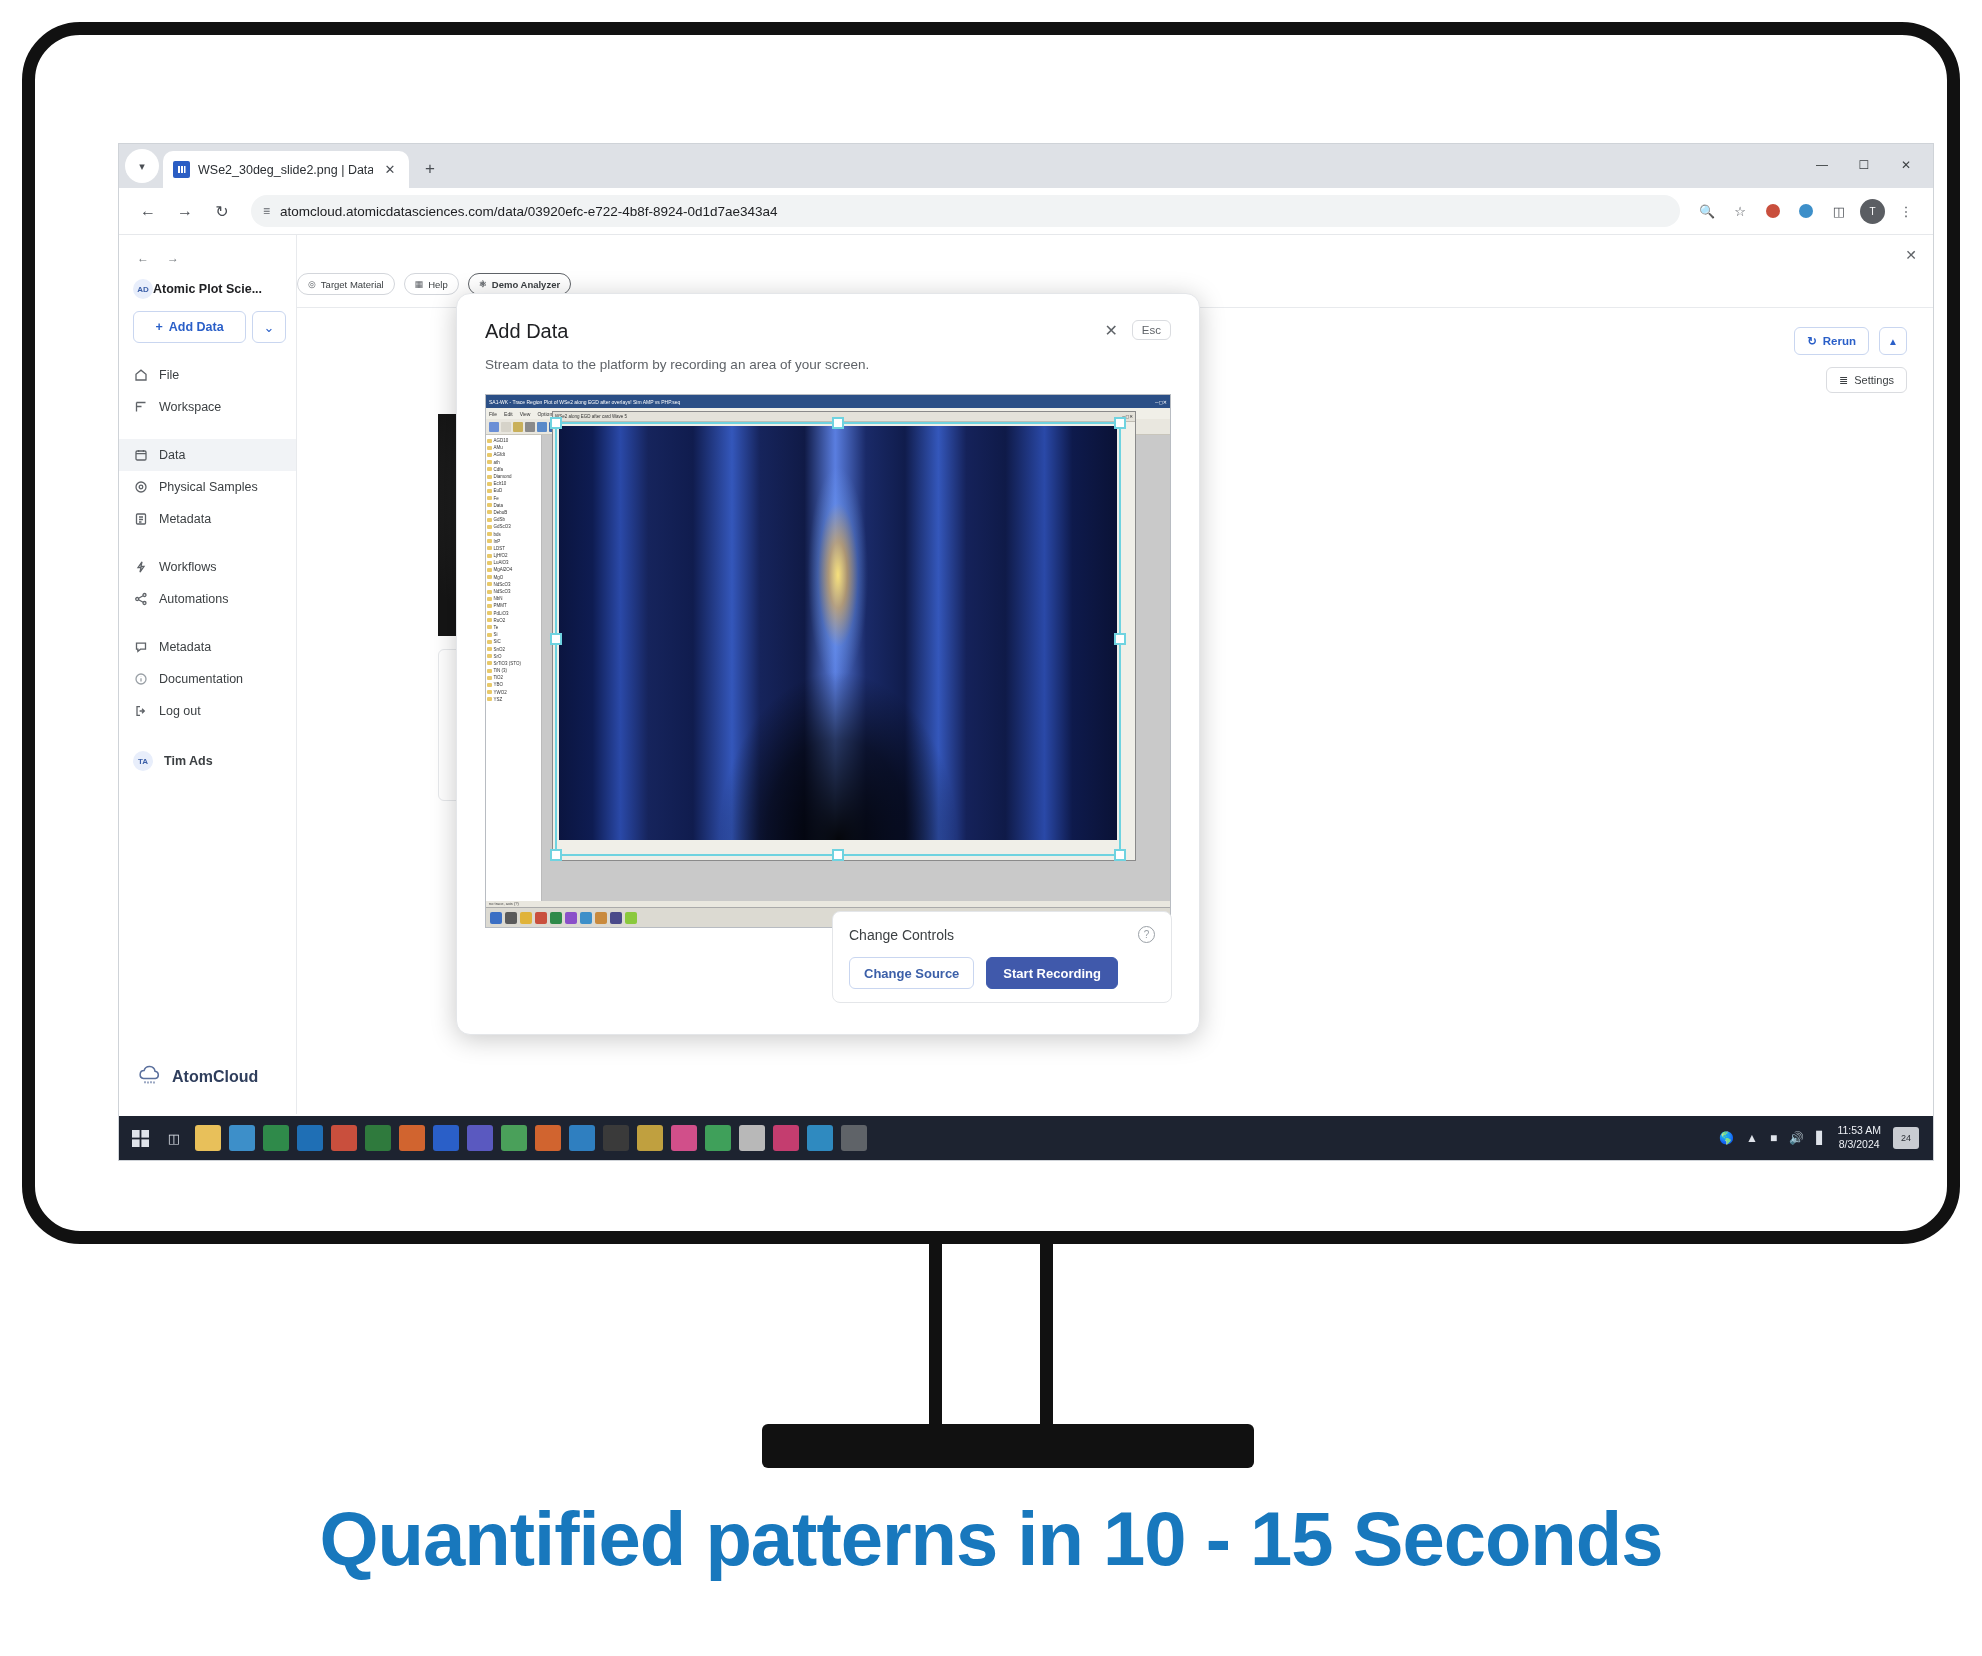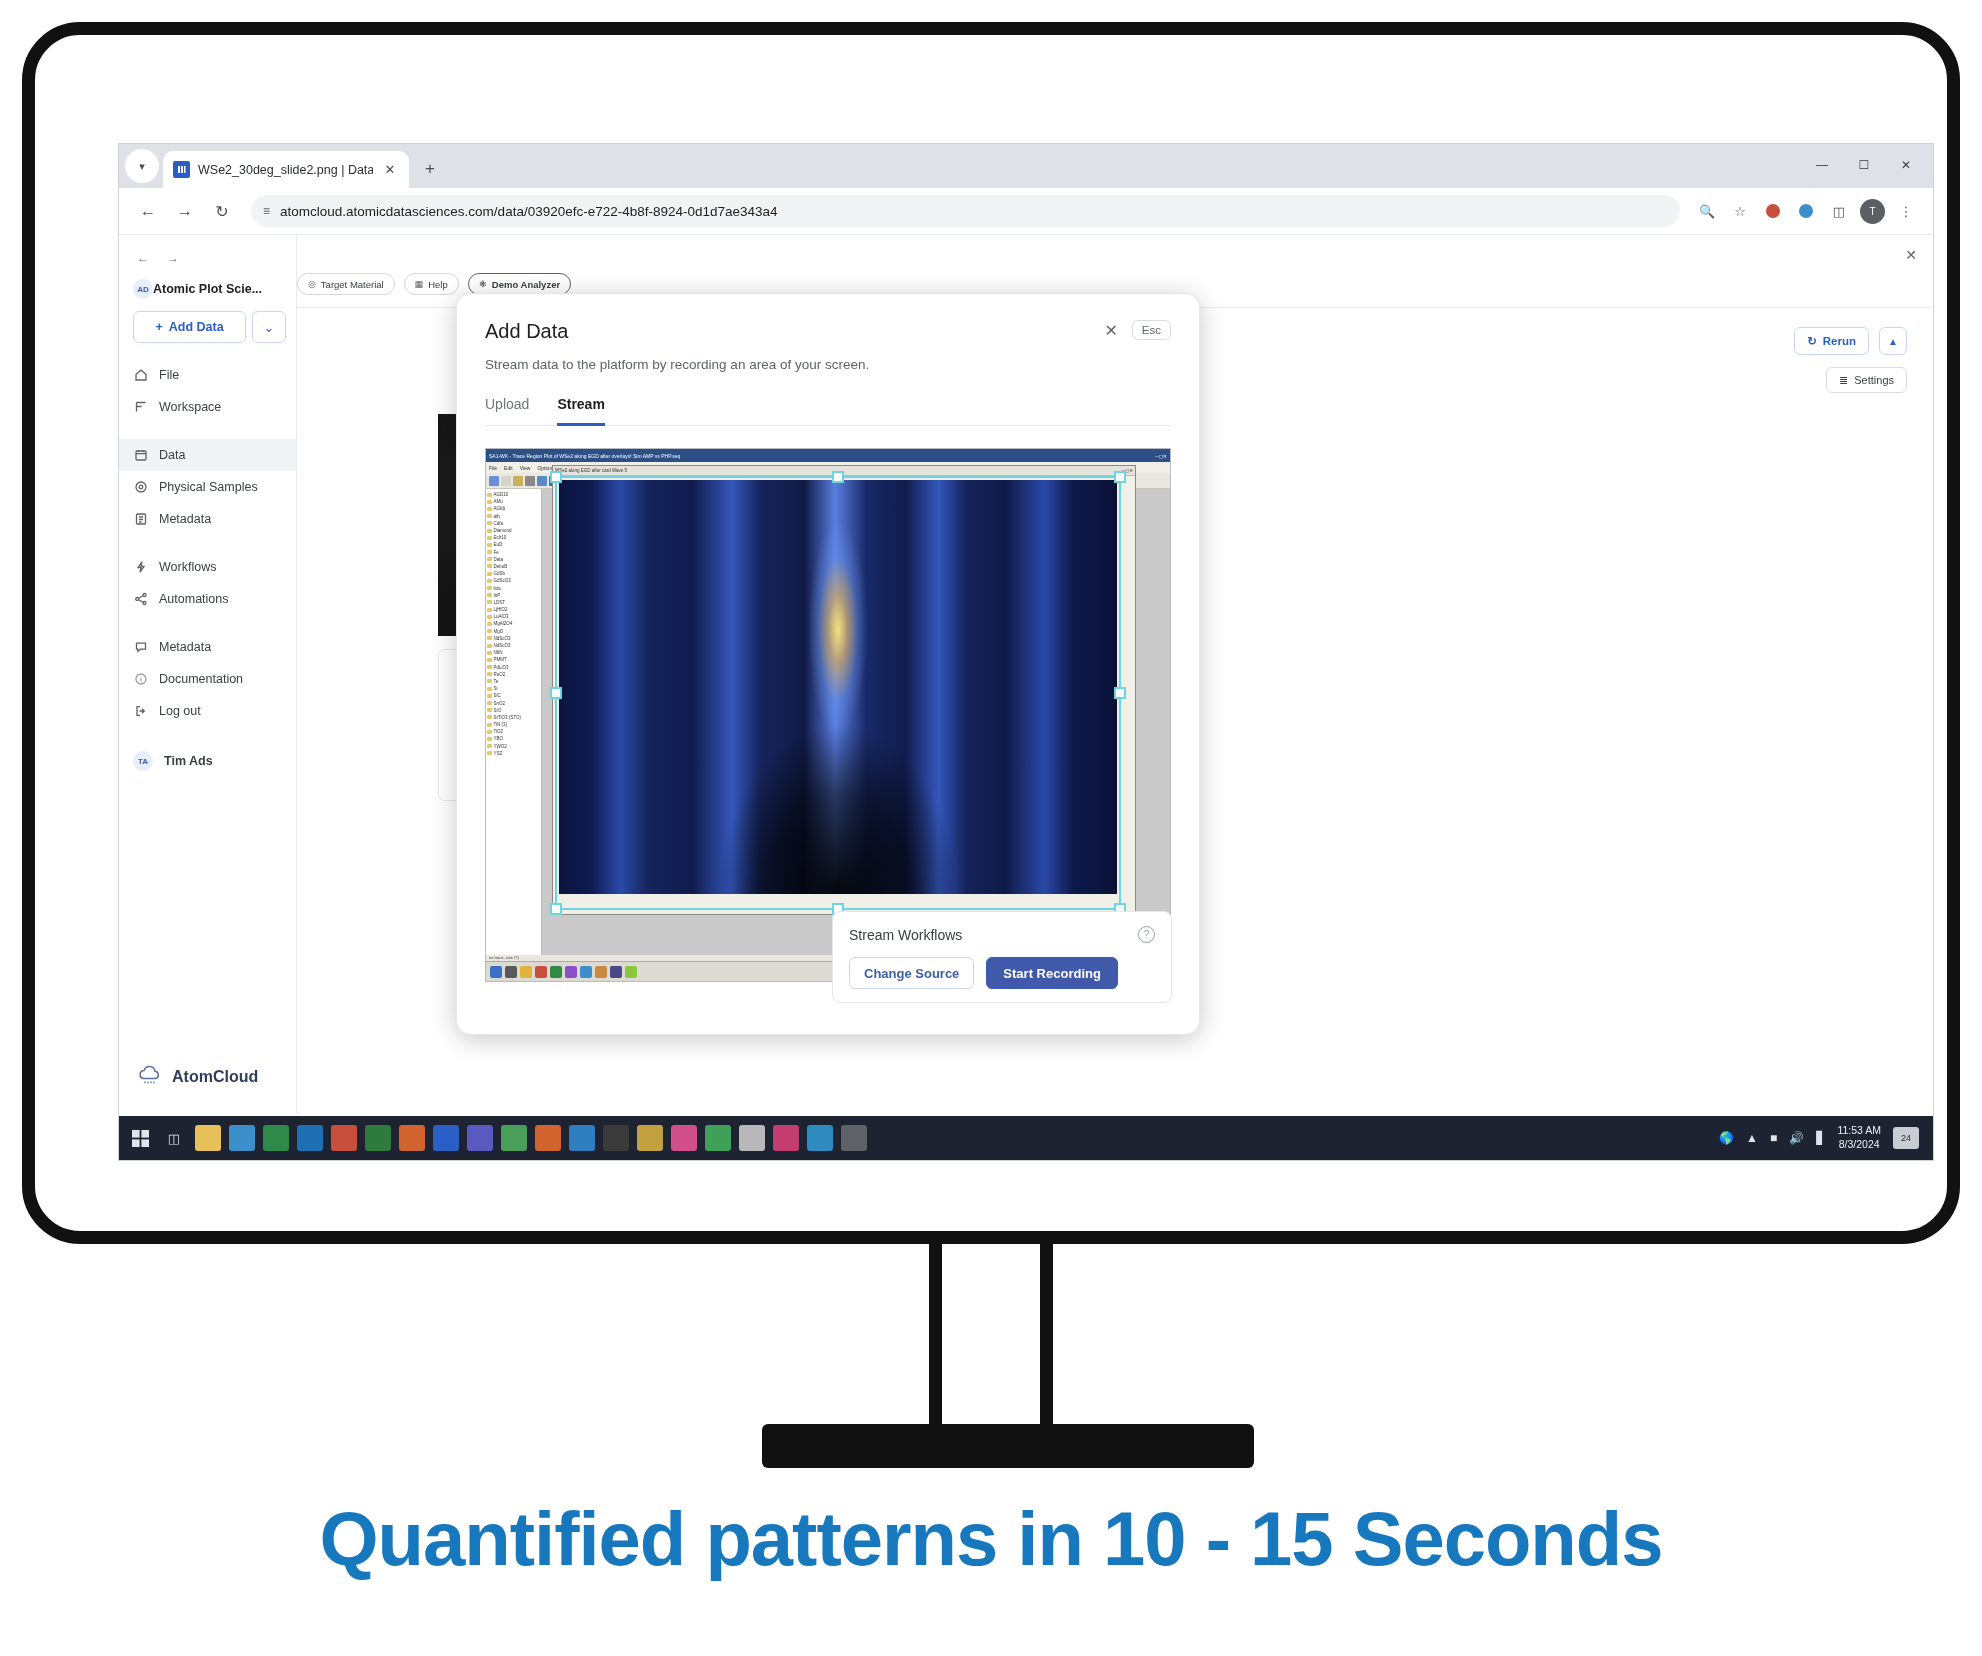--- a/index.html
+++ b/index.html
@@ -655,24 +655,20 @@
         <div id="add-data-modal">
           <div id="modal-header">
             <div id="modal-title">Add Data</div>
             <div id="modal-header-actions">
               <span id="modal-close-x">✕</span>
               <span id="modal-esc-key">Esc</span>
             </div>
           </div>
           <div id="modal-subtitle">Stream data to the platform by recording an area of your screen.</div>
 
-          <div id="modal-tabs">
-            <div class="modal-tab">Upload</div>
-            <div class="modal-tab active">Stream</div>
-          </div>
 
           <div id="stream-preview">
             <div id="cap-titlebar">
               <span style="overflow:hidden;white-space:nowrap;">SA1-WK - Trace Region Plot of WSe2 along EGD after overlays! Sim AMP vs PHP.seq</span>
               <span>─◻✕</span>
             </div>
             <div id="cap-menubar">
               <span>File</span>
               <span>Edit</span>
               <span>View</span>
@@ -888,21 +884,21 @@
               <span class="cap-tb-icon" style="background:#3d8fc9;"></span>
               <span class="cap-tb-icon" style="background:#c98a3d;"></span>
               <span class="cap-tb-icon" style="background:#4a4a8a;"></span>
               <span class="cap-tb-icon" style="background:#8ac93d;"></span>
               <span id="cap-tb-clock">3:41 PM</span>
             </div>
           </div>
 
           <div id="stream-controls-card">
             <div id="stream-controls-head">
-              <span id="stream-controls-title">Stream Workflows</span>
+              <span id="stream-controls-title">Change Controls</span>
               <span id="stream-help-icon">?</span>
             </div>
             <div id="stream-buttons">
               <div id="change-source-button">Change Source</div>
               <div id="start-recording-button">Start Recording</div>
             </div>
           </div>
         </div>
 
       </div>

